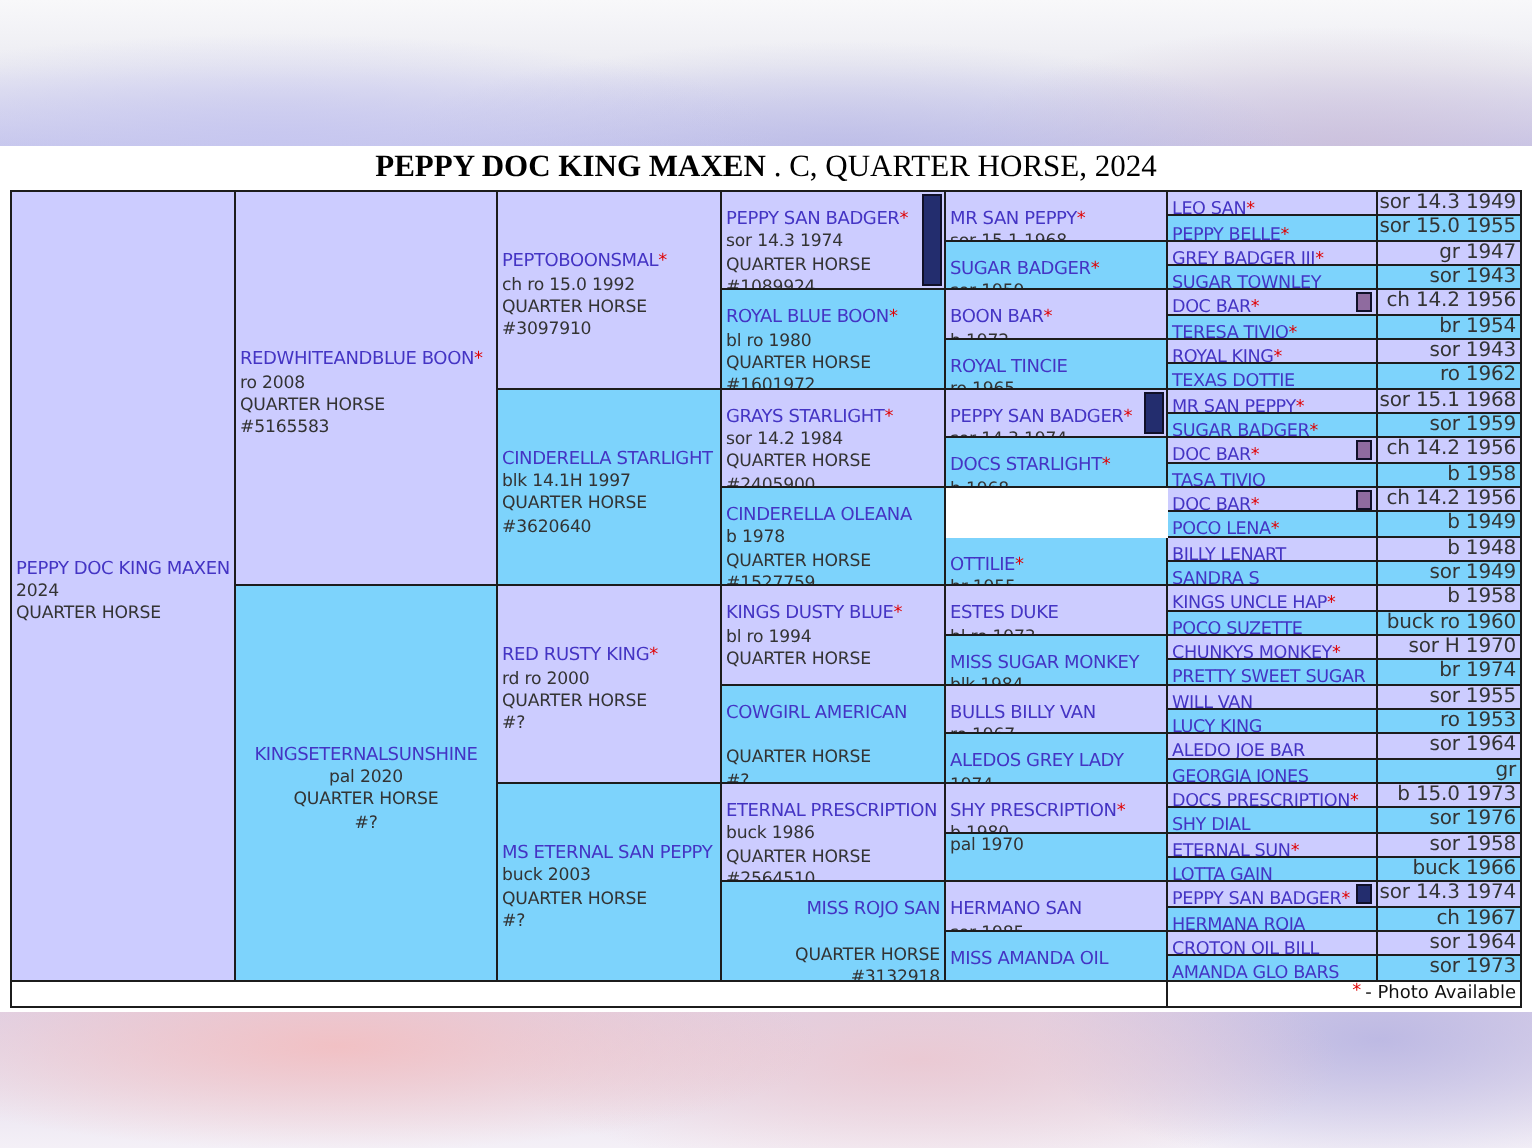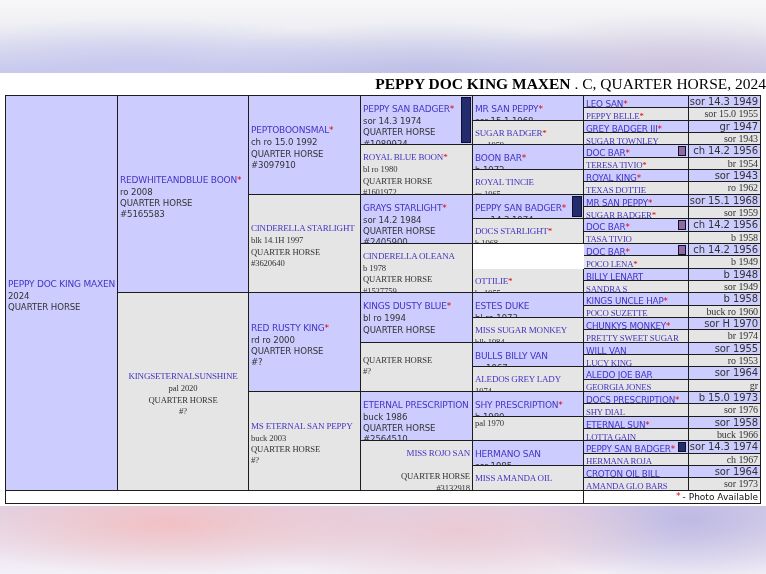--- a/index.html
+++ b/index.html
@@ -15,33 +15,33 @@
       radial-gradient(260px 80px at 88% 100%, rgba(205,190,215,.7), rgba(205,190,215,0) 75%),
       linear-gradient(180deg,#f8f8fa 0%,#ececf2 45%,#d4d4ee 85%,#c9c9ec 100%);}
   .blur-bottom{position:absolute;top:506px;left:0;width:766px;height:68px;
     background:
       radial-gradient(320px 70px at 22% 25%, rgba(243,190,192,.9), rgba(243,190,192,0) 75%),
       radial-gradient(280px 80px at 60% 35%, rgba(235,198,207,.85), rgba(235,198,207,0) 75%),
       radial-gradient(240px 90px at 90% 20%, rgba(183,180,226,.85), rgba(183,180,226,0) 72%),
       linear-gradient(180deg,#ded4e9 0%,#e9e2ef 55%,#f4f0f7 100%);}
 
   .title-bar{position:absolute;top:73px;left:0;width:766px;height:22px;background:#fff;
-    text-align:right;font-family:"Liberation Serif",serif;font-size:15.5px;
+    text-align:center;font-family:"Liberation Serif",serif;font-size:15.5px;
     line-height:21px;color:#000;white-space:nowrap;}
   .title-bold{font-weight:bold;}
 
   .pedigree{position:absolute;top:95px;left:5px;display:grid;
     grid-template-columns:112px 131px 112px 112px 111px 105px 72px;
     grid-template-rows:repeat(32,12.33px) 13px;
     border-top:1px solid #1c1c1c;border-left:1px solid #1c1c1c;background:#fff;}
 
   .cell{position:relative;border-right:1px solid #1c1c1c;border-bottom:1px solid #1c1c1c;
     padding:0 2px;overflow:hidden;display:flex;flex-direction:column;}
   .tone-blue{background:#ccccff;}
-  .tone-pink{background:#e5e5e5;font-family:Liberation Serif, serif;}
+  .tone-pink{background:#7dd3fc;}
   .tall{justify-content:center;}
   .top{justify-content:flex-start;padding-top:1px;}
 
   .hname{color:#4434c4;font-size:9px;line-height:11.4px;letter-spacing:-0.2px;}
   .star{color:#e00000;font-size:9px;line-height:11.4px;}
   .nline{white-space:nowrap;}
   .iline{color:#333;font-size:8.6px;line-height:11.3px;min-height:11.3px;
     white-space:nowrap;letter-spacing:-0.1px;}
 
   .g6name{flex-direction:row;align-items:center;padding-top:0;}
@@ -143,20 +143,21 @@
         <div class="iline">b 1978</div>
         <div class="iline">QUARTER HORSE</div>
         <div class="iline">#1527759</div>
       </div>
       <div class="cell tone-blue top" style="grid-area: 17 / 4 / span 4;">
         <div class="nline"><span class="hname">KINGS DUSTY BLUE</span><span class="star">*</span></div>
         <div class="iline">bl ro 1994</div>
         <div class="iline">QUARTER HORSE</div>
       </div>
       <div class="cell tone-pink top" style="grid-area: 21 / 4 / span 4;">
+        <div class="nline"><span class="hname">COWGIRL AMERICAN</span><span class="star"></span></div>
         <div class="iline"></div>
         <div class="iline">QUARTER HORSE</div>
         <div class="iline">#?</div>
       </div>
       <div class="cell tone-blue top" style="grid-area: 25 / 4 / span 4;">
         <div class="nline"><span class="hname">ETERNAL PRESCRIPTION</span><span class="star"></span></div>
         <div class="iline">buck 1986</div>
         <div class="iline">QUARTER HORSE</div>
         <div class="iline">#2564510</div>
       </div>

